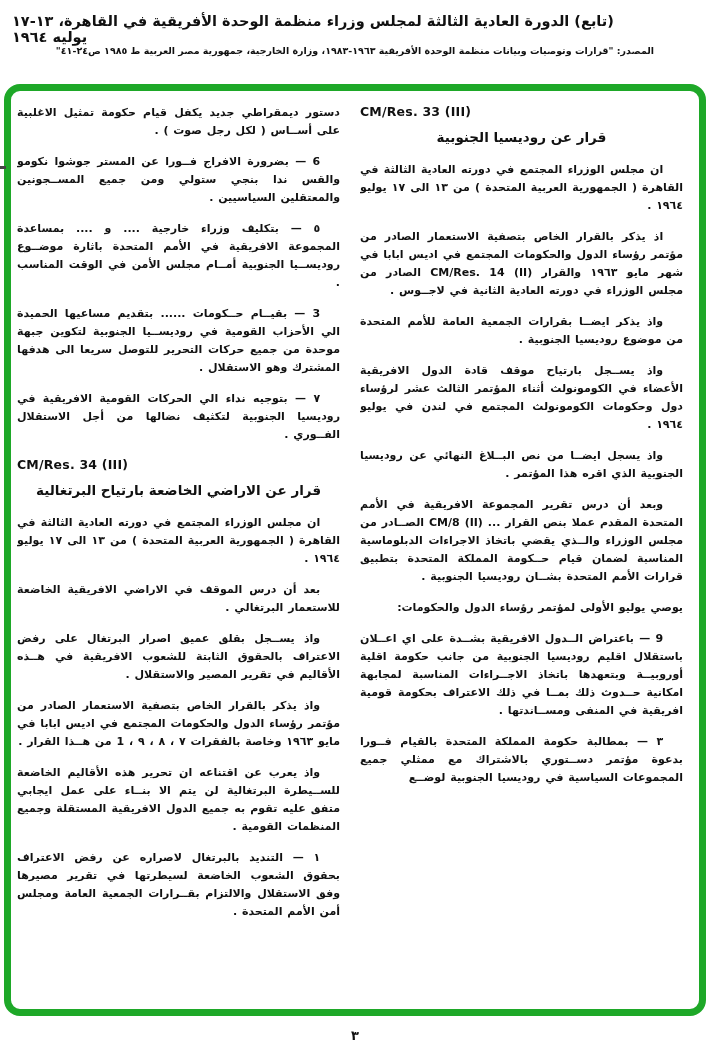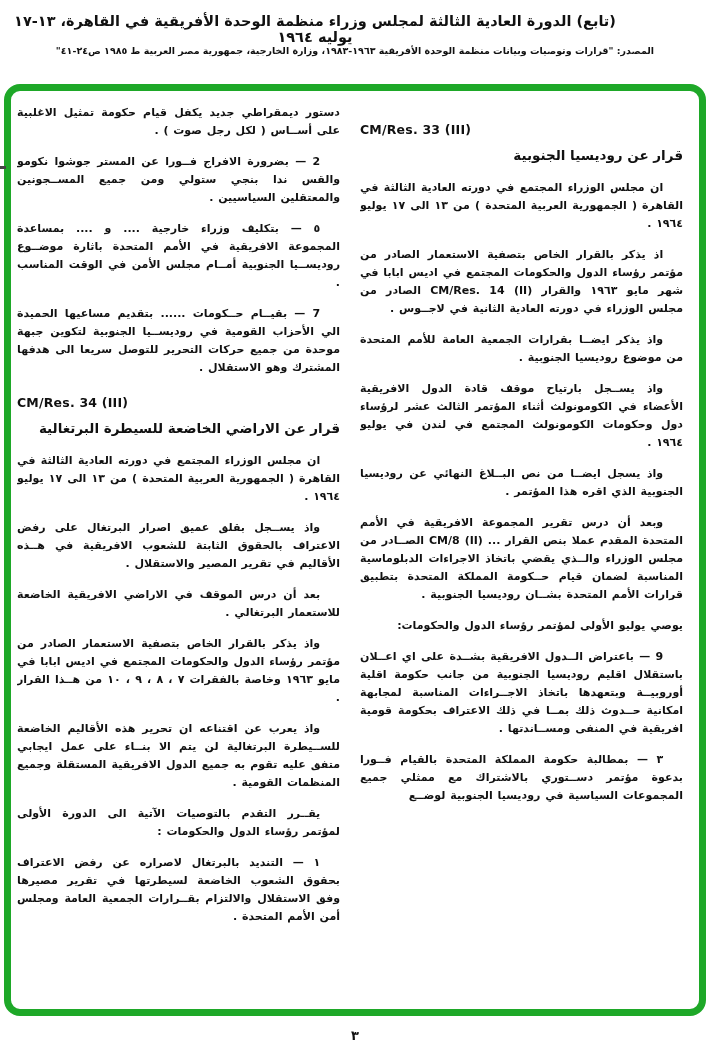--- a/index.html
+++ b/index.html
@@ -3,21 +3,21 @@
 <meta charset="utf-8">
 <style>
   html,body{margin:0;padding:0;}
   body{
     width:710px;height:1051px;position:relative;overflow:hidden;
     background:#ffffff;color:#111;
     font-family:"DejaVu Sans","Liberation Sans",sans-serif;
   }
   
   .hdr-title{
-    position:absolute;top:13px;left:0;width:630px;text-align:center;
+    position:absolute;top:13px;left:12px;width:630px;text-align:left;
     font-size:14.5px;font-weight:bold;direction:rtl;letter-spacing:0;
   }
   .hdr-source{
     position:absolute;top:45px;left:0;width:710px;text-align:center;
     font-size:9.5px;font-weight:bold;direction:rtl;
   }
   
   .frame{
     position:absolute;left:4px;top:84px;width:702px;height:932px;
     box-sizing:border-box;border:7px solid #1ea828;border-radius:16px;
@@ -29,24 +29,24 @@
     display:flex;flex-direction:row;gap:20px;direction:rtl;
     overflow:hidden;
   }
   .col{
     width:323px;flex:0 0 323px;height:897px;overflow:hidden;
     direction:rtl;
   }
   
   .code-line{
     direction:ltr;text-align:left;font-weight:bold;
-    font-size:12.5px;margin:18px 0 10px 0;letter-spacing:.2px;
+    font-size:12.5px;margin:0 0 10px 0;letter-spacing:.2px;
   }
   .res-heading{
-    text-align:right;font-weight:bold;font-size:13.5px;
+    text-align:center;font-weight:bold;font-size:13.5px;
     margin:10px 0 16px 0;direction:rtl;
   }
   .para{
     direction:rtl;text-align:justify;font-size:11px;font-weight:bold;
     line-height:18px;margin:0 0 13px 0;text-indent:1.8em;
     word-spacing:1px;
   }
   .para.noindent{text-indent:0;}
   
   .page-number{
@@ -76,31 +76,31 @@
       <p class="para">واذ يســجل بارتياح موقف قادة الدول الافريقية الأعضاء في الكومونولث أثناء المؤتمر الثالث عشر لرؤساء دول وحكومات الكومونولث المجتمع في لندن في يوليو ١٩٦٤ .</p>
       <p class="para">واذ يسجل ايضــا من نص البــلاغ النهائي عن روديسيا الجنوبية الذي اقره هذا المؤتمر .</p>
       <p class="para">وبعد أن درس تقرير المجموعة الافريقية في الأمم المتحدة المقدم عملا بنص القرار ... CM/8 (II) الصــادر من مجلس الوزراء والــذي يقضي باتخاذ الاجراءات الدبلوماسية المناسبة لضمان قيام حــكومة المملكة المتحدة بتطبيق قرارات الأمم المتحدة بشــان روديسيا الجنوبية .</p>
       <p class="para noindent">يوصي يوليو الأولى لمؤتمر رؤساء الدول والحكومات:</p>
       <p class="para">9 — باعتراض الــدول الافريقية بشــدة على اي اعــلان باستقلال اقليم روديسيا الجنوبية من جانب حكومة اقلية أوروبيــة وبتعهدها باتخاذ الاجــراءات المناسبة لمجابهة امكانية حــدوث ذلك بمــا في ذلك الاعتراف بحكومة قومية افريقية في المنفى ومســاندتها .</p>
       <p class="para">٣ — بمطالبة حكومة المملكة المتحدة بالقيام فــورا بدعوة مؤتمر دســتوري بالاشتراك مع ممثلي جميع المجموعات السياسية في روديسيا الجنوبية لوضــع</p>
     </div>
 
     <div class="col">
       <p class="para noindent">دستور ديمقراطي جديد يكفل قيام حكومة تمثيل الاغلبية على أســاس ( لكل رجل صوت ) .</p>
-      <p class="para">2 — بضرورة الافراج فــورا عن المستر جوشوا نكومو والقس ندا بنجي ستولي ومن جميع المســجونين والمعتقلين السياسيين .</p>
+      <p class="para">6 — بضرورة الافراج فــورا عن المستر جوشوا نكومو والقس ندا بنجي ستولي ومن جميع المســجونين والمعتقلين السياسيين .</p>
       <p class="para">٥ — بتكليف وزراء خارجية .... و .... بمساعدة المجموعة الافريقية في الأمم المتحدة باثارة موضــوع روديســيا الجنوبية أمــام مجلس الأمن في الوقت المناسب .</p>
-      <p class="para">7 — بقيــام حــكومات ...... بتقديم مساعيها الحميدة الي الأحزاب القومية في روديســيا الجنوبية لتكوين جبهة موحدة من جميع حركات التحرير للتوصل سريعا الى هدفها المشترك وهو الاستقلال .</p>
+      <p class="para">3 — بقيــام حــكومات ...... بتقديم مساعيها الحميدة الي الأحزاب القومية في روديســيا الجنوبية لتكوين جبهة موحدة من جميع حركات التحرير للتوصل سريعا الى هدفها المشترك وهو الاستقلال .</p>
+      <p class="para">٧ — بتوجيه نداء الي الحركات القومية الافريقية في روديسيا الجنوبية لتكثيف نضالها من أجل الاستقلال الفــوري .</p>
       <div class="code-line">CM/Res. 34 (III)</div>
-      <div class="res-heading">قرار عن الاراضي الخاضعة للسيطرة البرتغالية</div>
+      <div class="res-heading">قرار عن الاراضي الخاضعة بارتياح البرتغالية</div>
       <p class="para">ان مجلس الوزراء المجتمع في دورته العادية الثالثة في القاهرة ( الجمهورية العربية المتحدة ) من ١٣ الى ١٧ يوليو ١٩٦٤ .</p>
+      <p class="para">بعد أن درس الموقف في الاراضي الافريقية الخاضعة للاستعمار البرتغالي .</p>
       <p class="para">واذ يســجل بقلق عميق اصرار البرتغال على رفض الاعتراف بالحقوق الثابتة للشعوب الافريقية في هــذه الأقاليم في تقرير المصير والاستقلال .</p>
-      <p class="para">بعد أن درس الموقف في الاراضي الافريقية الخاضعة للاستعمار البرتغالي .</p>
-      <p class="para">واذ يذكر بالقرار الخاص بتصفية الاستعمار الصادر من مؤتمر رؤساء الدول والحكومات المجتمع في اديس ابابا في مايو ١٩٦٣ وخاصة بالفقرات ٧ ، ٨ ، ٩ ، ١٠ من هــذا القرار .</p>
+      <p class="para">واذ يذكر بالقرار الخاص بتصفية الاستعمار الصادر من مؤتمر رؤساء الدول والحكومات المجتمع في اديس ابابا في مايو ١٩٦٣ وخاصة بالفقرات ٧ ، ٨ ، ٩ ، 1 من هــذا القرار .</p>
       <p class="para">واذ يعرب عن اقتناعه ان تحرير هذه الأقاليم الخاضعة للســيطرة البرتغالية لن يتم الا بنــاء على عمل ايجابي متفق عليه تقوم به جميع الدول الافريقية المستقلة وجميع المنظمات القومية .</p>
-      <p class="para">يقــرر التقدم بالتوصيات الآتية الى الدورة الأولى لمؤتمر رؤساء الدول والحكومات :</p>
       <p class="para">١ — التنديد بالبرتغال لاصراره عن رفض الاعتراف بحقوق الشعوب الخاضعة لسيطرتها في تقرير مصيرها وفق الاستقلال والالتزام بقــرارات الجمعية العامة ومجلس أمن الأمم المتحدة .</p>
     </div>
 
   </div>
 </div>
 
 <div class="margin-tick"></div>
 
 <div class="page-number">٣</div>
 

